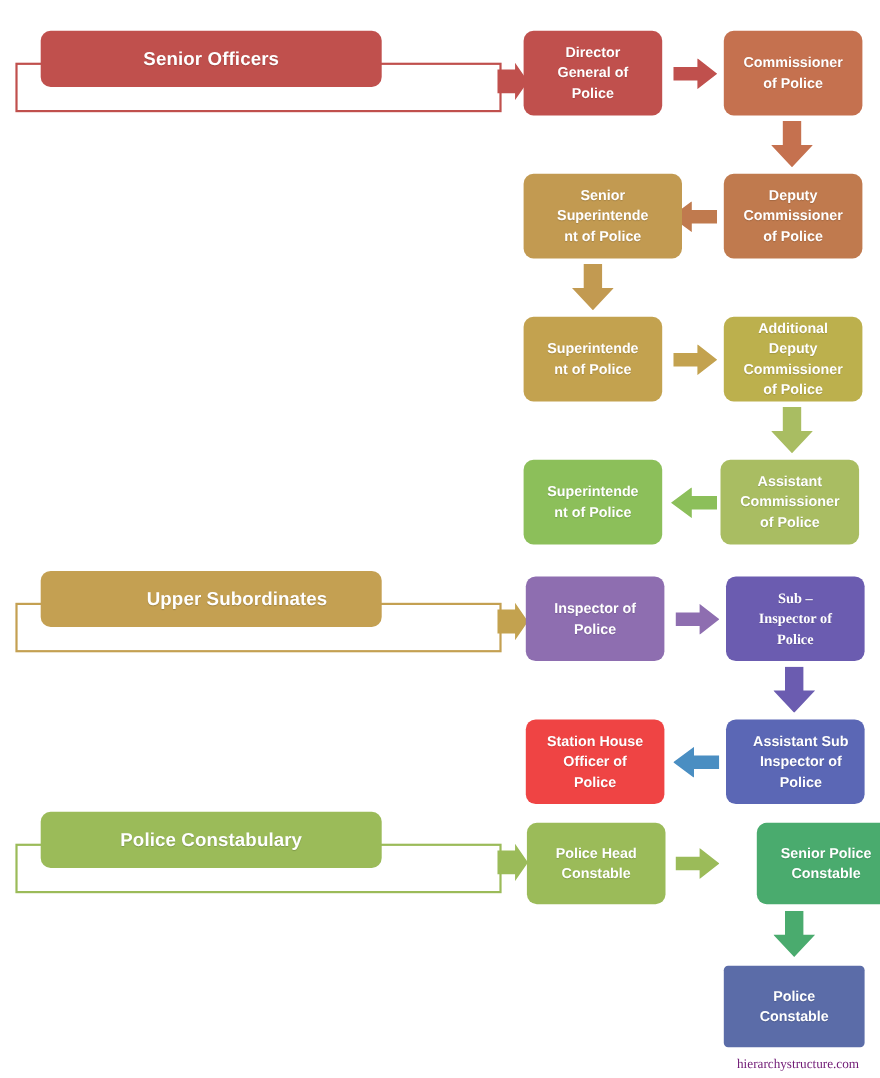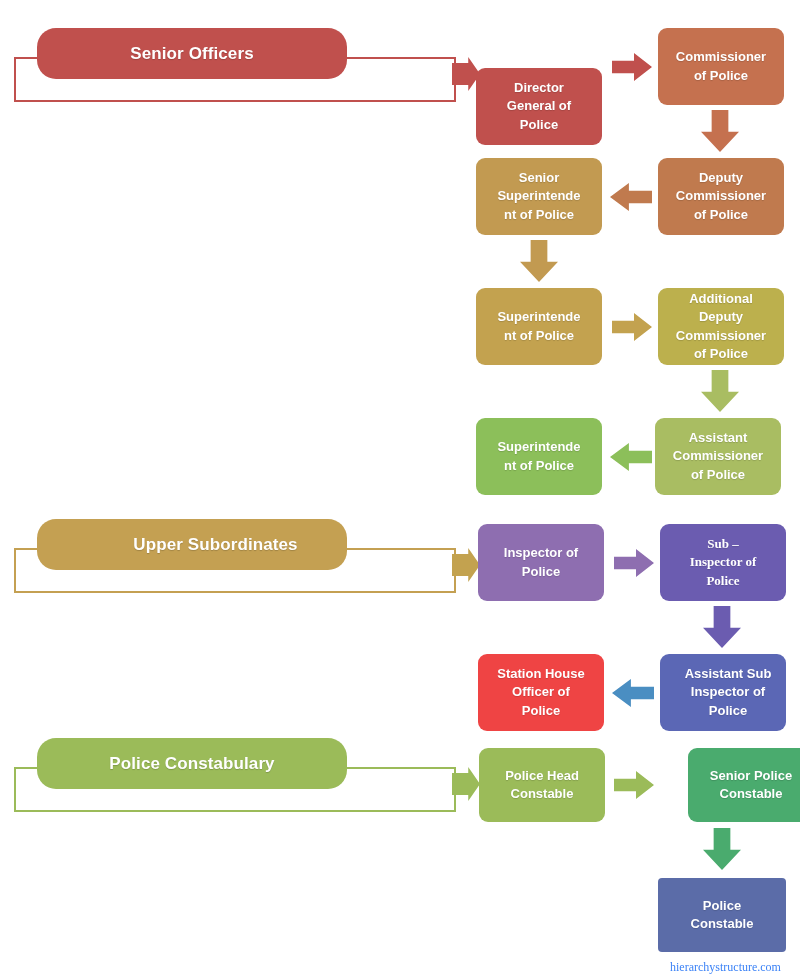--- a/index.html
+++ b/index.html
@@ -23,21 +23,21 @@
     position: absolute;
     box-sizing: border-box;
     border-style: solid;
     border-width: 2px;
     background: transparent;
   }
   
   .group-banner {
     position: absolute;
     box-sizing: border-box;
-    border-radius: 19px;
+    border-radius: 9px;
     display: flex;
     align-items: center;
     justify-content: center;
     color: #ffffff;
     font-weight: bold;
     font-size: 17px;
     letter-spacing: 0.1px;
     text-shadow: 0 1px 1px rgba(0,0,0,0.18);
   }
 
@@ -74,38 +74,38 @@
   .arrow-down {
     clip-path: polygon(28% 0%, 72% 0%, 72% 52%, 100% 52%, 50% 100%, 0% 52%, 28% 52%);
   }
   
   .arrow-right-notch {
     clip-path: polygon(0% 18%, 58% 18%, 58% 0%, 100% 50%, 58% 100%, 58% 82%, 0% 82%);
   }
 
   .watermark {
     position: absolute;
-    color: #3b82f6;
+    color: #701a75;
     font-size: 12px;
     font-family: "Liberation Serif", serif;
     white-space: nowrap;
   }
 </style>
 </head>
 <body>
 
 <div id="canvas">
 
   <div class="group-frame" style="left:14px; top:57px; width:442px; height:45px; border-color:#c0504d;"></div>
   <div class="group-banner" style="left:37px; top:28px; width:310px; height:51px; background:#c0504d;">
     <span>Senior Officers</span>
   </div>
   <div class="arrow arrow-right-notch" style="left:452px; top:57px; width:28px; height:34px; background:#c0504d;"></div>
 
-  <div class="node" style="left:476px; top:28px; width:126px; height:77px; background:#c0504d;margin-top:40px;">
+  <div class="node" style="left:476px; top:28px; width:126px; height:77px; background:#c0504d;">
     <span>Director
 General of
 Police</span>
   </div>
 
   <div class="arrow arrow-right" style="left:612px; top:53px; width:40px; height:28px; background:#c0504d;"></div>
 
   <div class="node" style="left:658px; top:28px; width:126px; height:77px; background:#c5714f;">
     <span>Commissioner
 of Police</span>
@@ -114,21 +114,21 @@
   <div class="arrow arrow-down" style="left:701px; top:110px; width:38px; height:42px; background:#c5714f;"></div>
 
   <div class="node" style="left:658px; top:158px; width:126px; height:77px; background:#c07a4e;">
     <span>Deputy
 Commissioner
 of Police</span>
   </div>
 
   <div class="arrow arrow-left" style="left:610px; top:183px; width:42px; height:28px; background:#c07a4e;"></div>
 
-  <div class="node" style="left:476px; top:158px; width:126px; height:77px; background:#c29a51;">
+  <div class="node" style="left:476px; top:158px; width:144px; height:77px; background:#c29a51;">
     <span>Senior
 Superintende
 nt of Police</span>
   </div>
 
   <div class="arrow arrow-down" style="left:520px; top:240px; width:38px; height:42px; background:#c29a51;"></div>
 
   <div class="node" style="left:476px; top:288px; width:126px; height:77px; background:#c3a24f;">
     <span>Superintende
 nt of Police</span>

